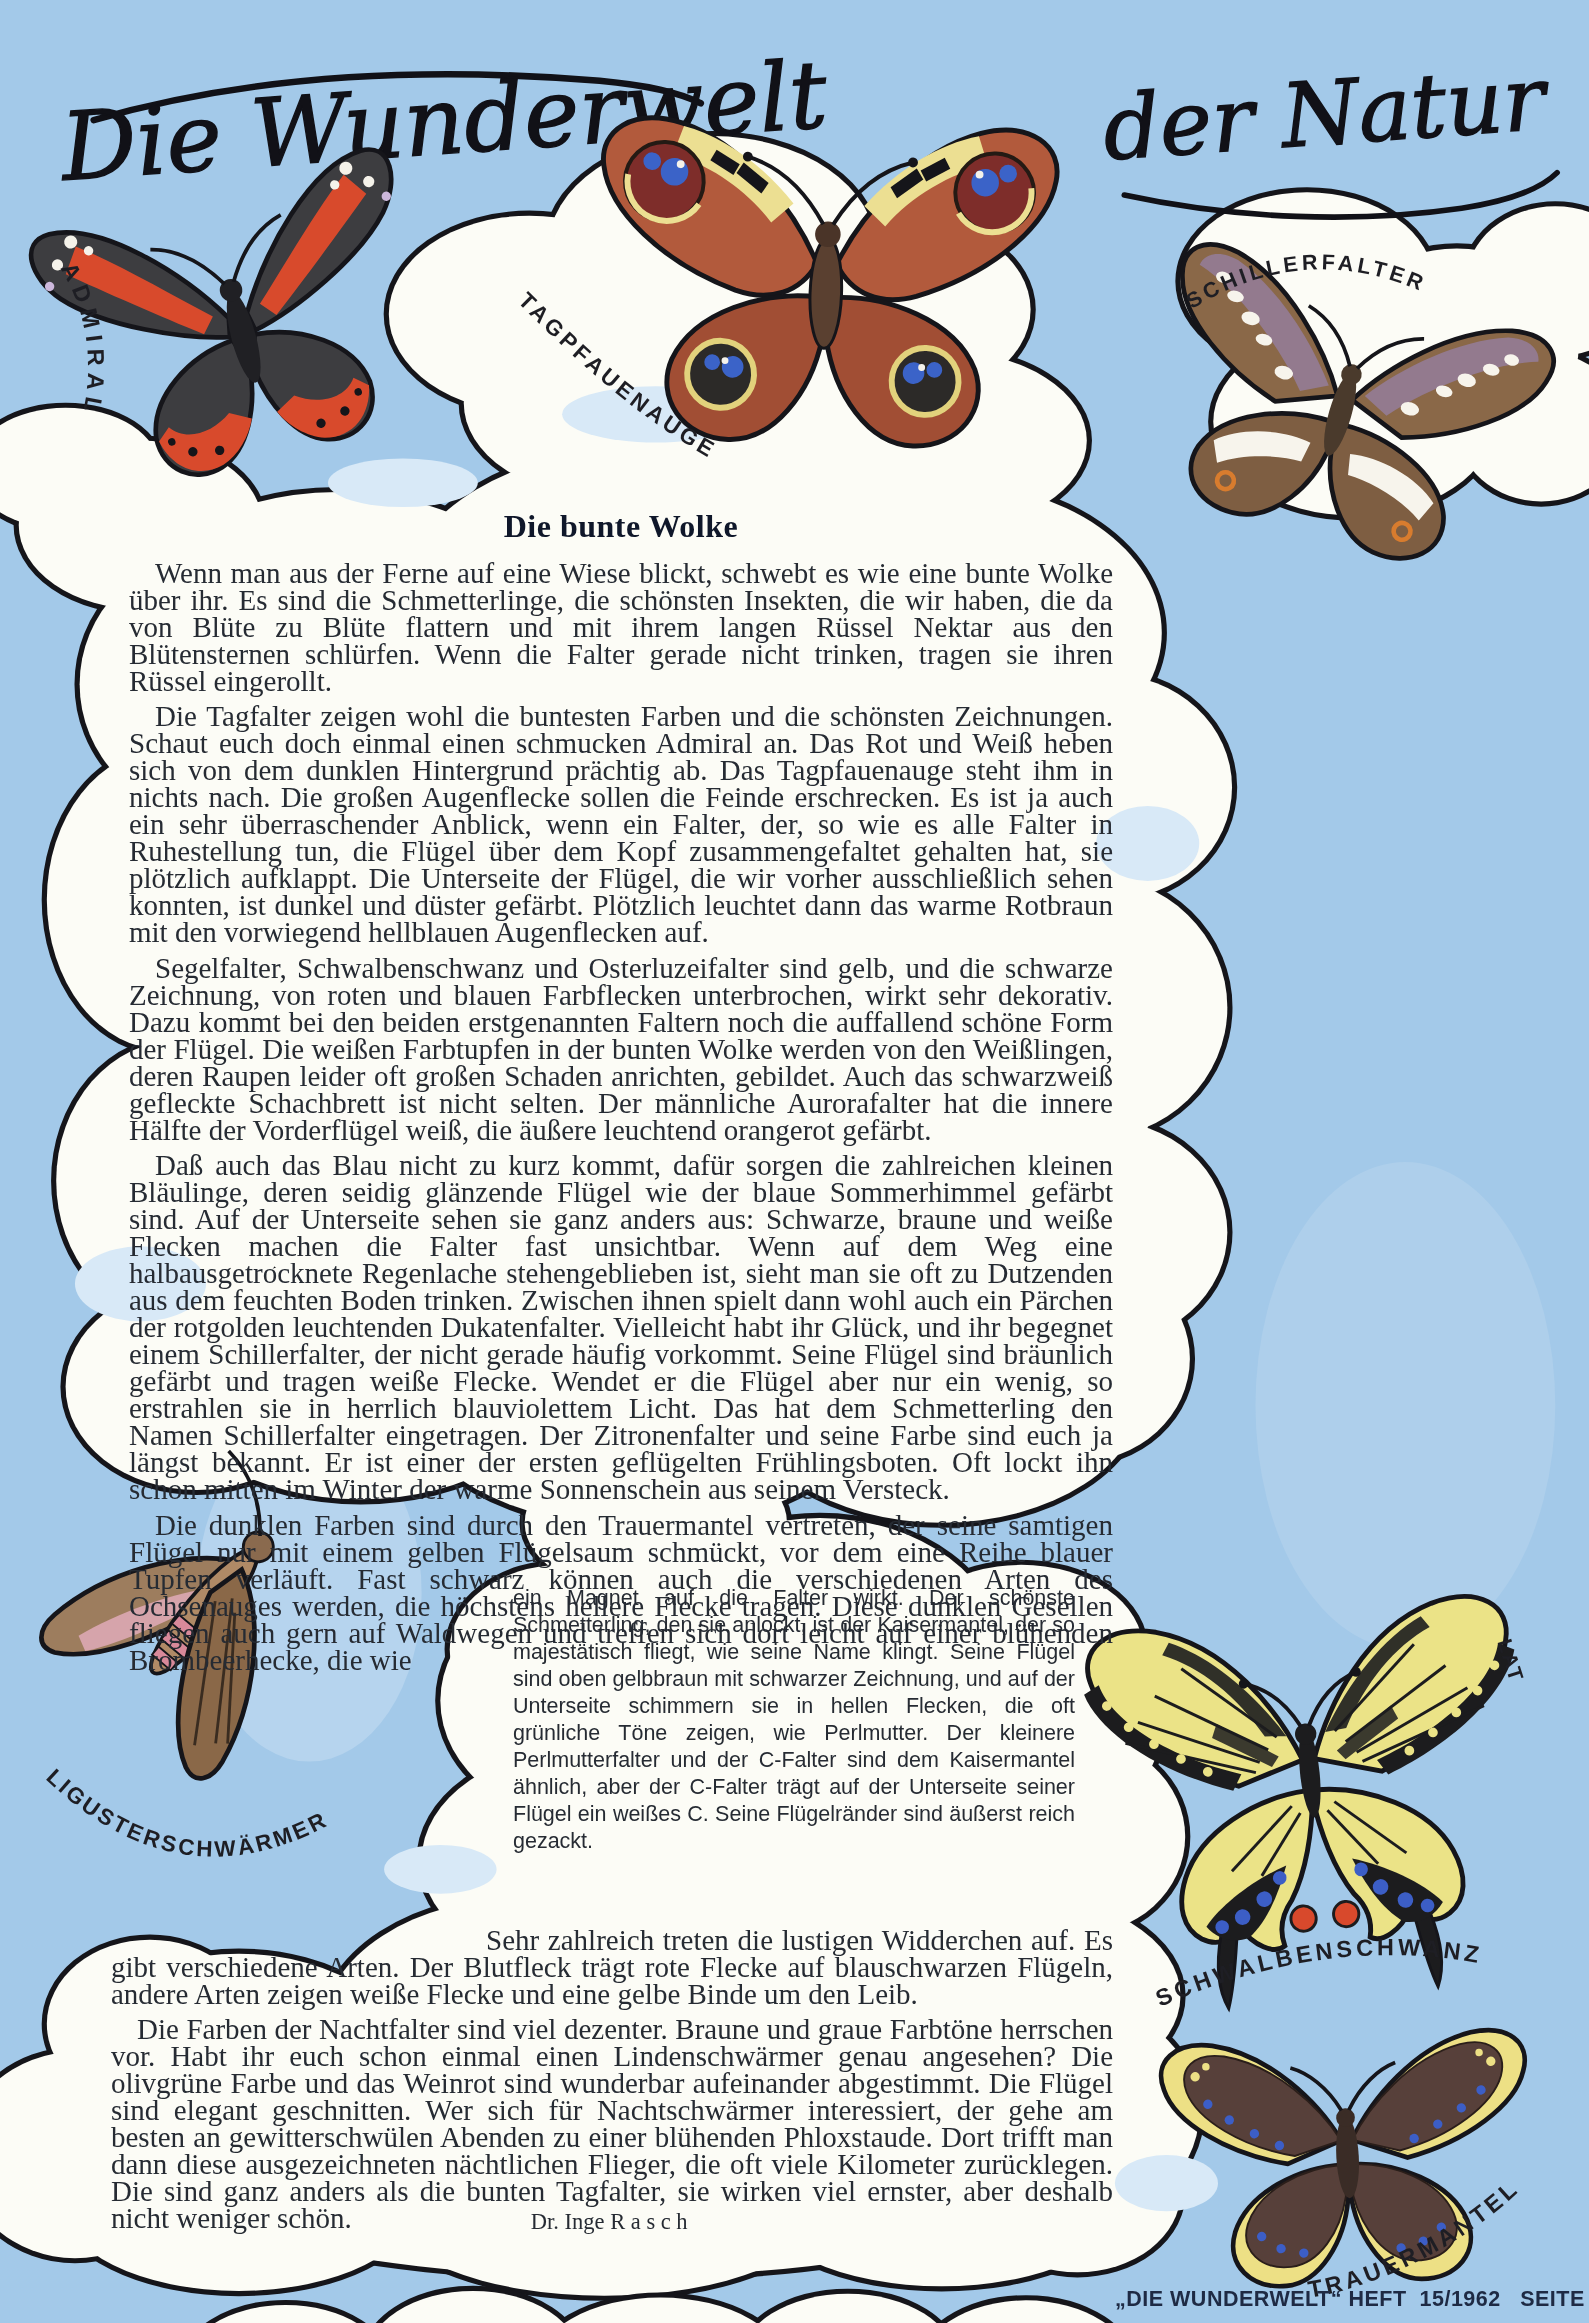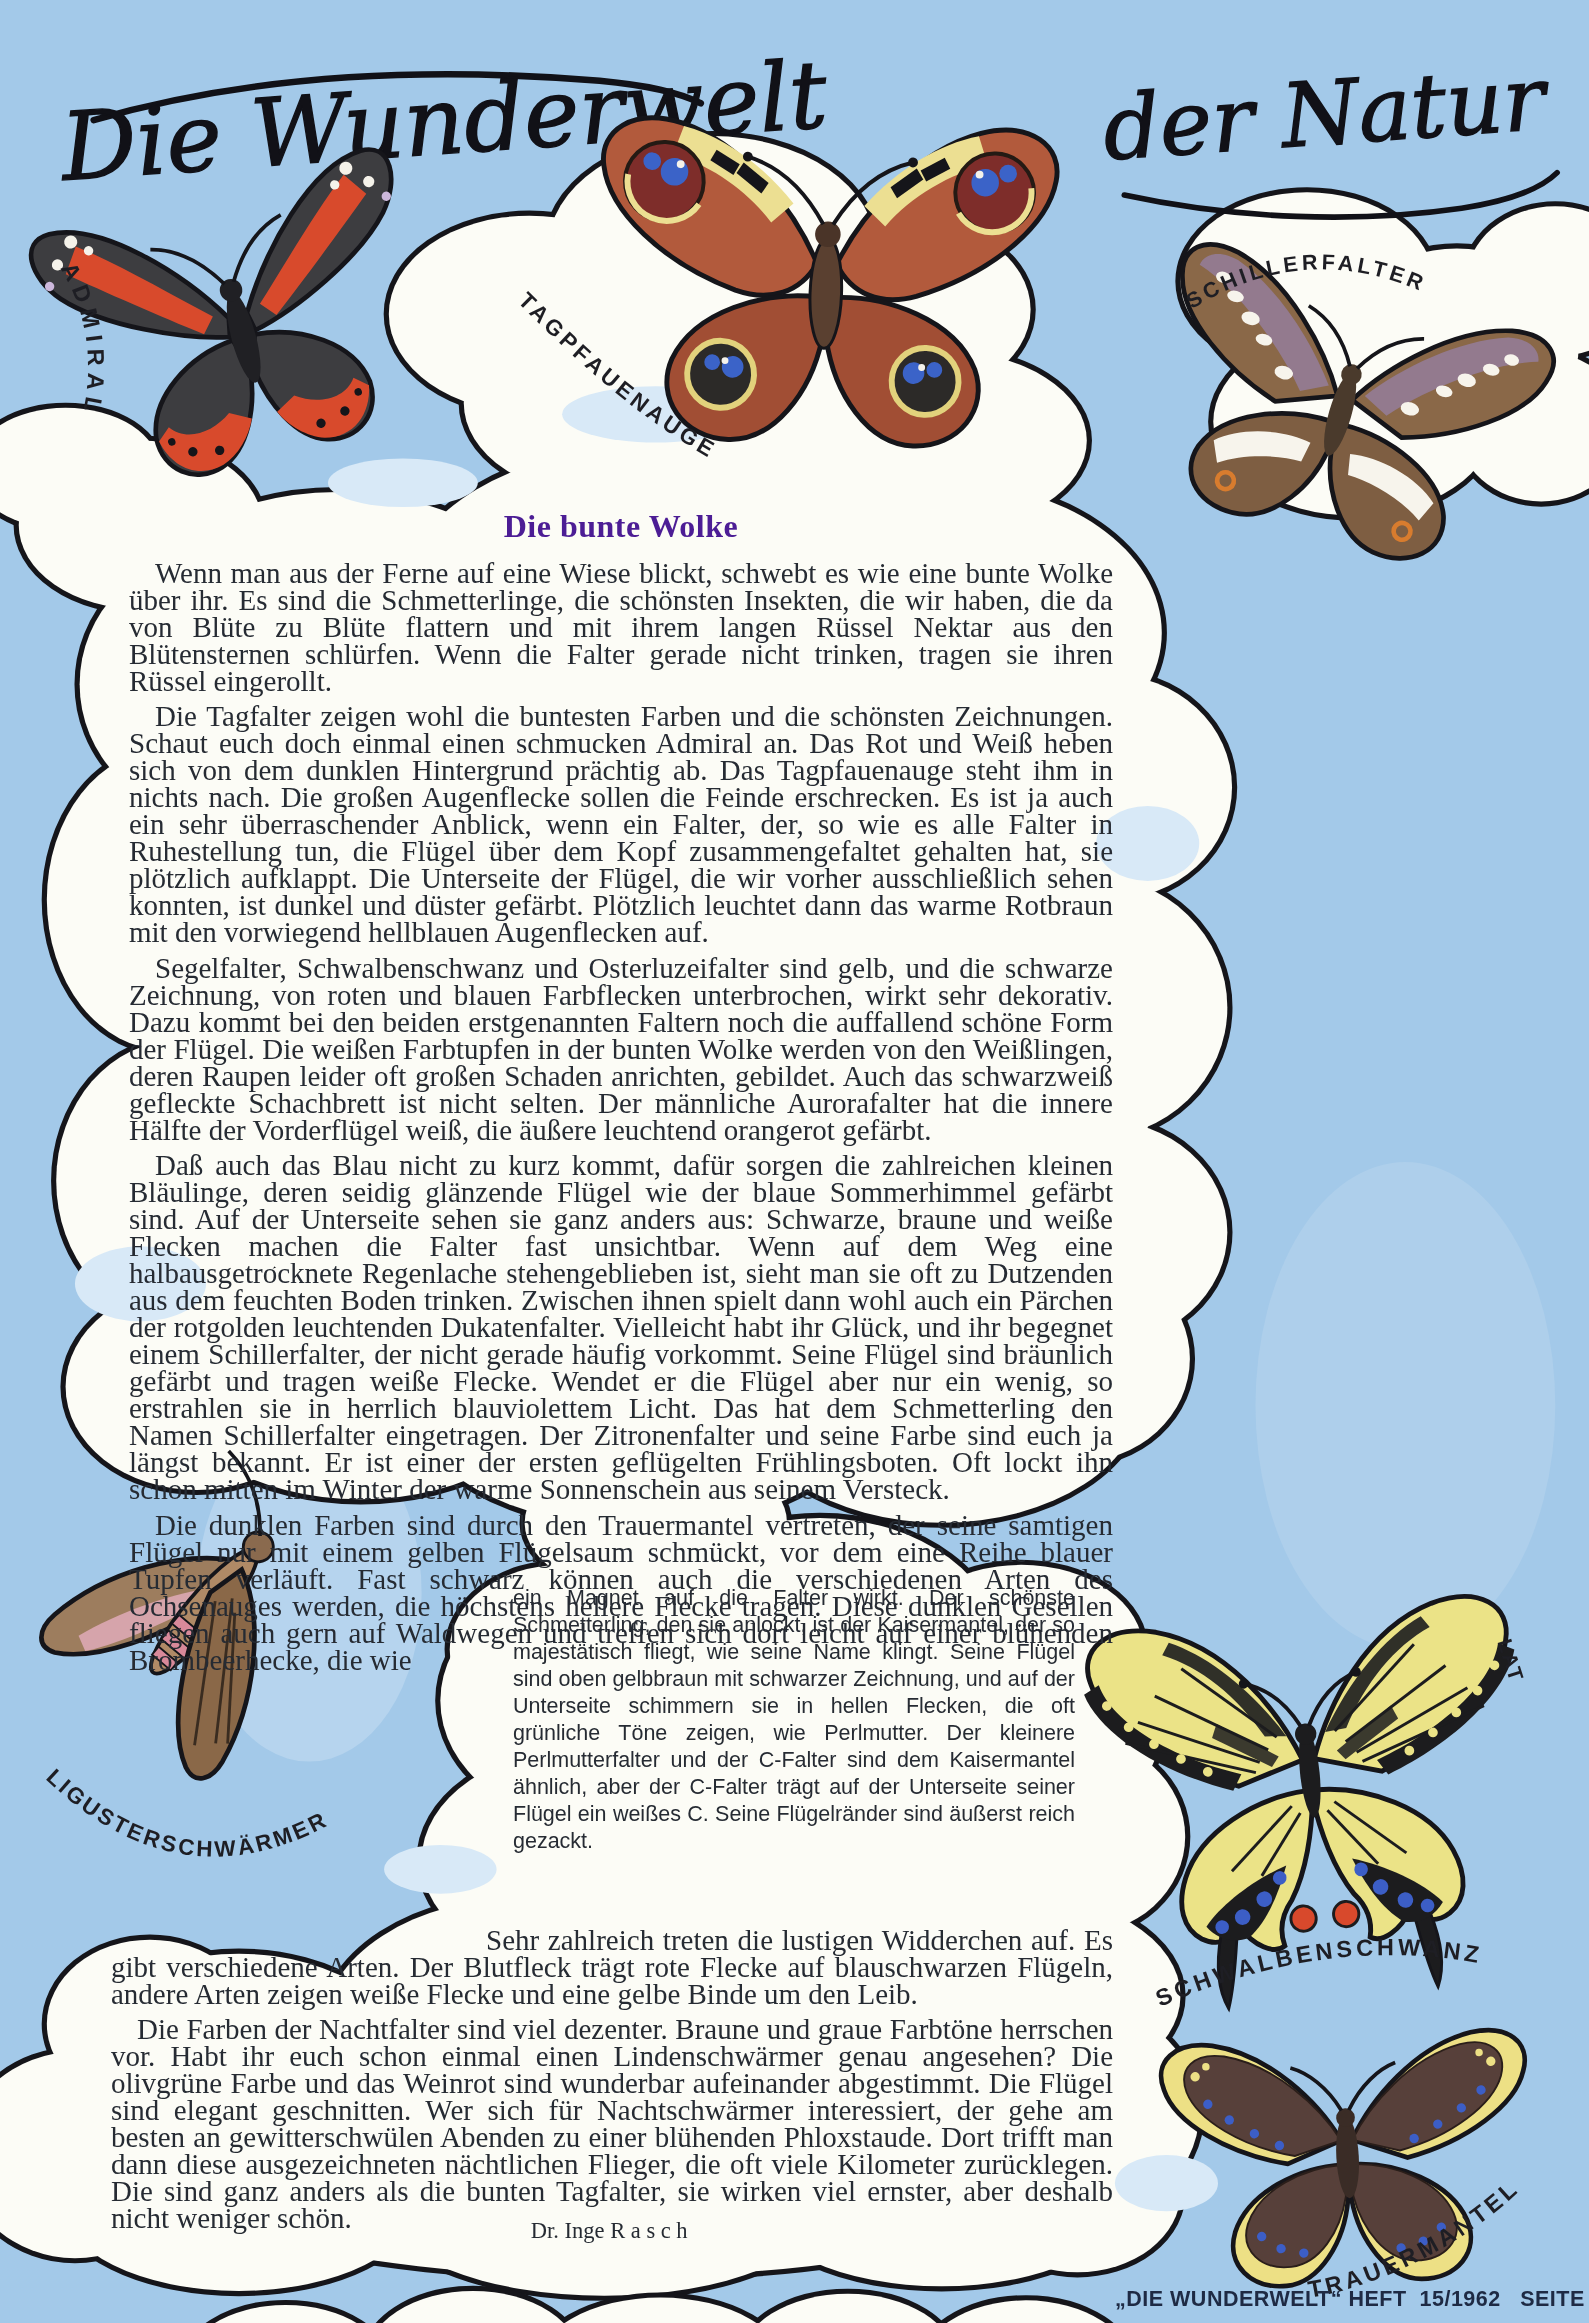--- a/index.html
+++ b/index.html
@@ -8,34 +8,34 @@
     background:#a3c9e9; overflow:hidden;
     font-family:"Liberation Serif", serif;
   }
   svg.bg { position:absolute; left:0; top:0; z-index:0; }
 
   .txt { position:absolute; z-index:2; color:#262b33; }
 
   .article-main { left:129px; top:508px; width:984px; }
   .article-main h1 {
     margin:0 0 15px 0; text-align:center;
-    font-size:32px; font-weight:bold; color:#4c1d95; letter-spacing:0.5px;
+    font-size:32px; font-weight:bold; color:#0f172a; letter-spacing:0.5px;
   }
   .article-main p, .article-bottom p {
     margin:0 0 8.4px 0; font-size:29px; line-height:27px;
     text-align:justify; text-indent:26px;
   }
   .article-column { left:513px; top:1585px; width:562px; }
   .article-column p {
     margin:0; font-family:Liberation Sans, sans-serif;
     font-size:21.5px; line-height:27px; text-align:justify; text-indent:0;
   }
   .article-bottom { left:111px; top:1927px; width:1002px; }
   .article-bottom p.cont { text-indent:375px; }
-  .article-bottom p.last { margin-bottom:12px; }
+  .article-bottom p.last { margin-bottom:3px; }
   .byline {
     text-align:center; margin-top:-27px; padding-right:5.6px;
     font-size:22.5px; line-height:27px; color:#262b33;
   }
   .footer-credit {
     left:1115px; top:2287px; width:465px; text-align:right;
     font-family:"Liberation Sans", sans-serif; font-weight:bold;
     font-size:21.5px; color:#1e2a44; letter-spacing:0.5px; white-space:pre;
   }
 </style>

